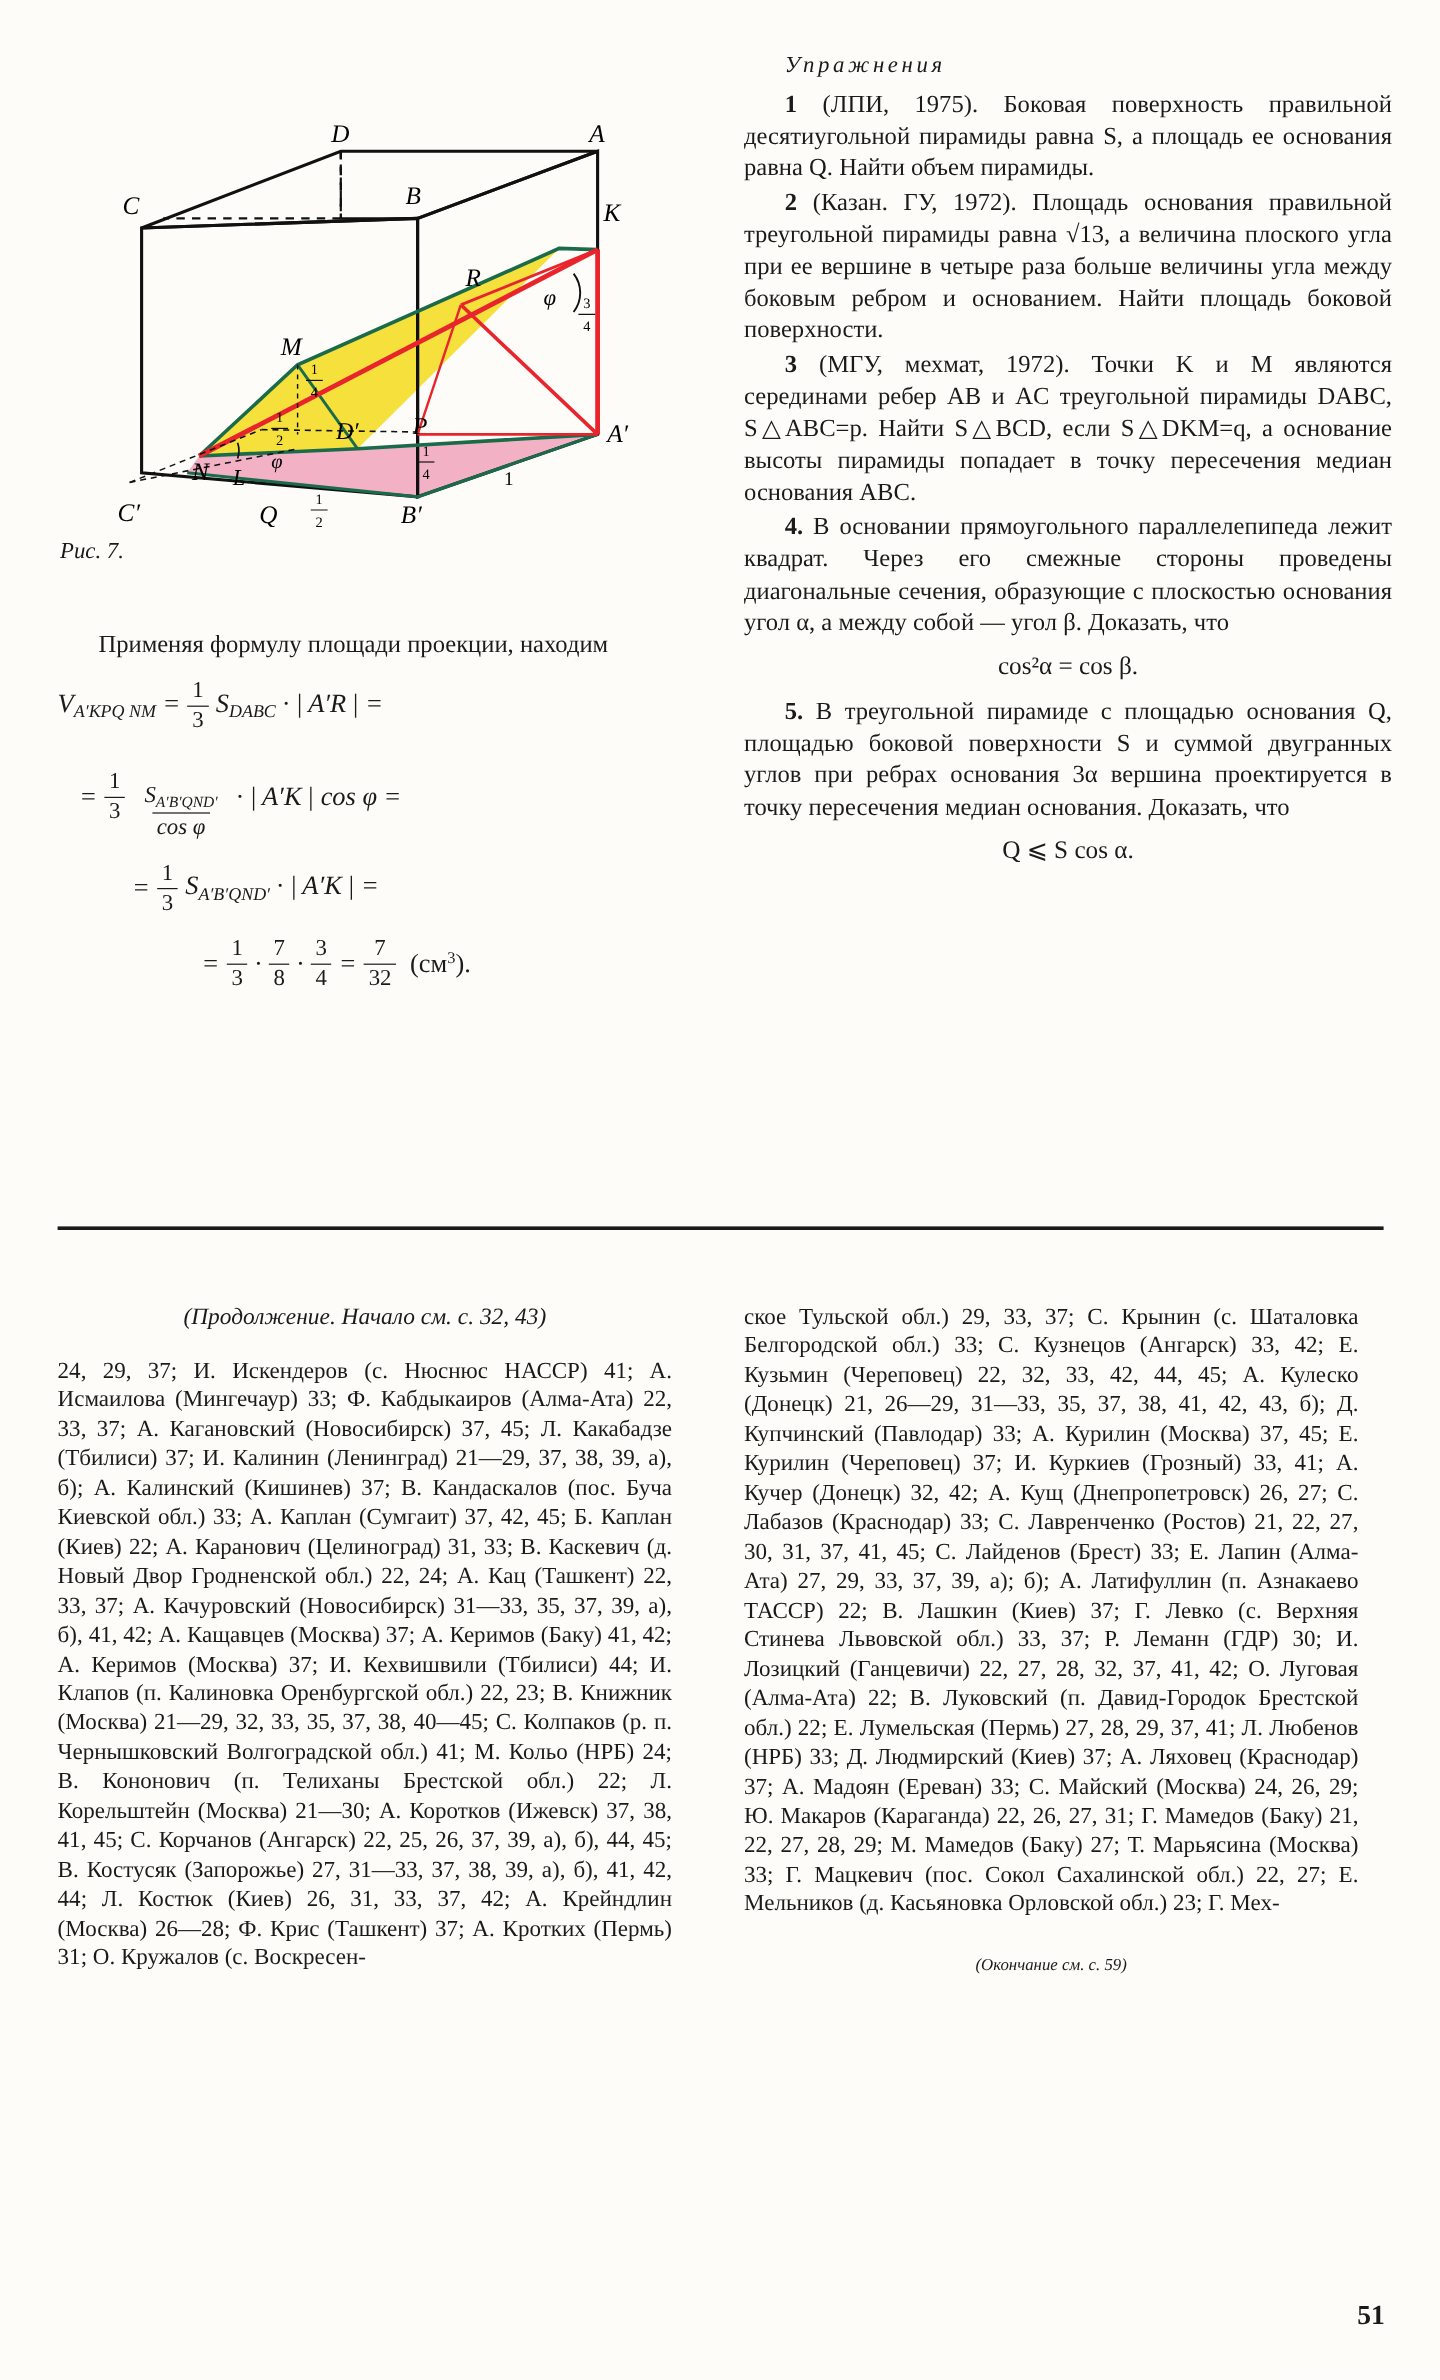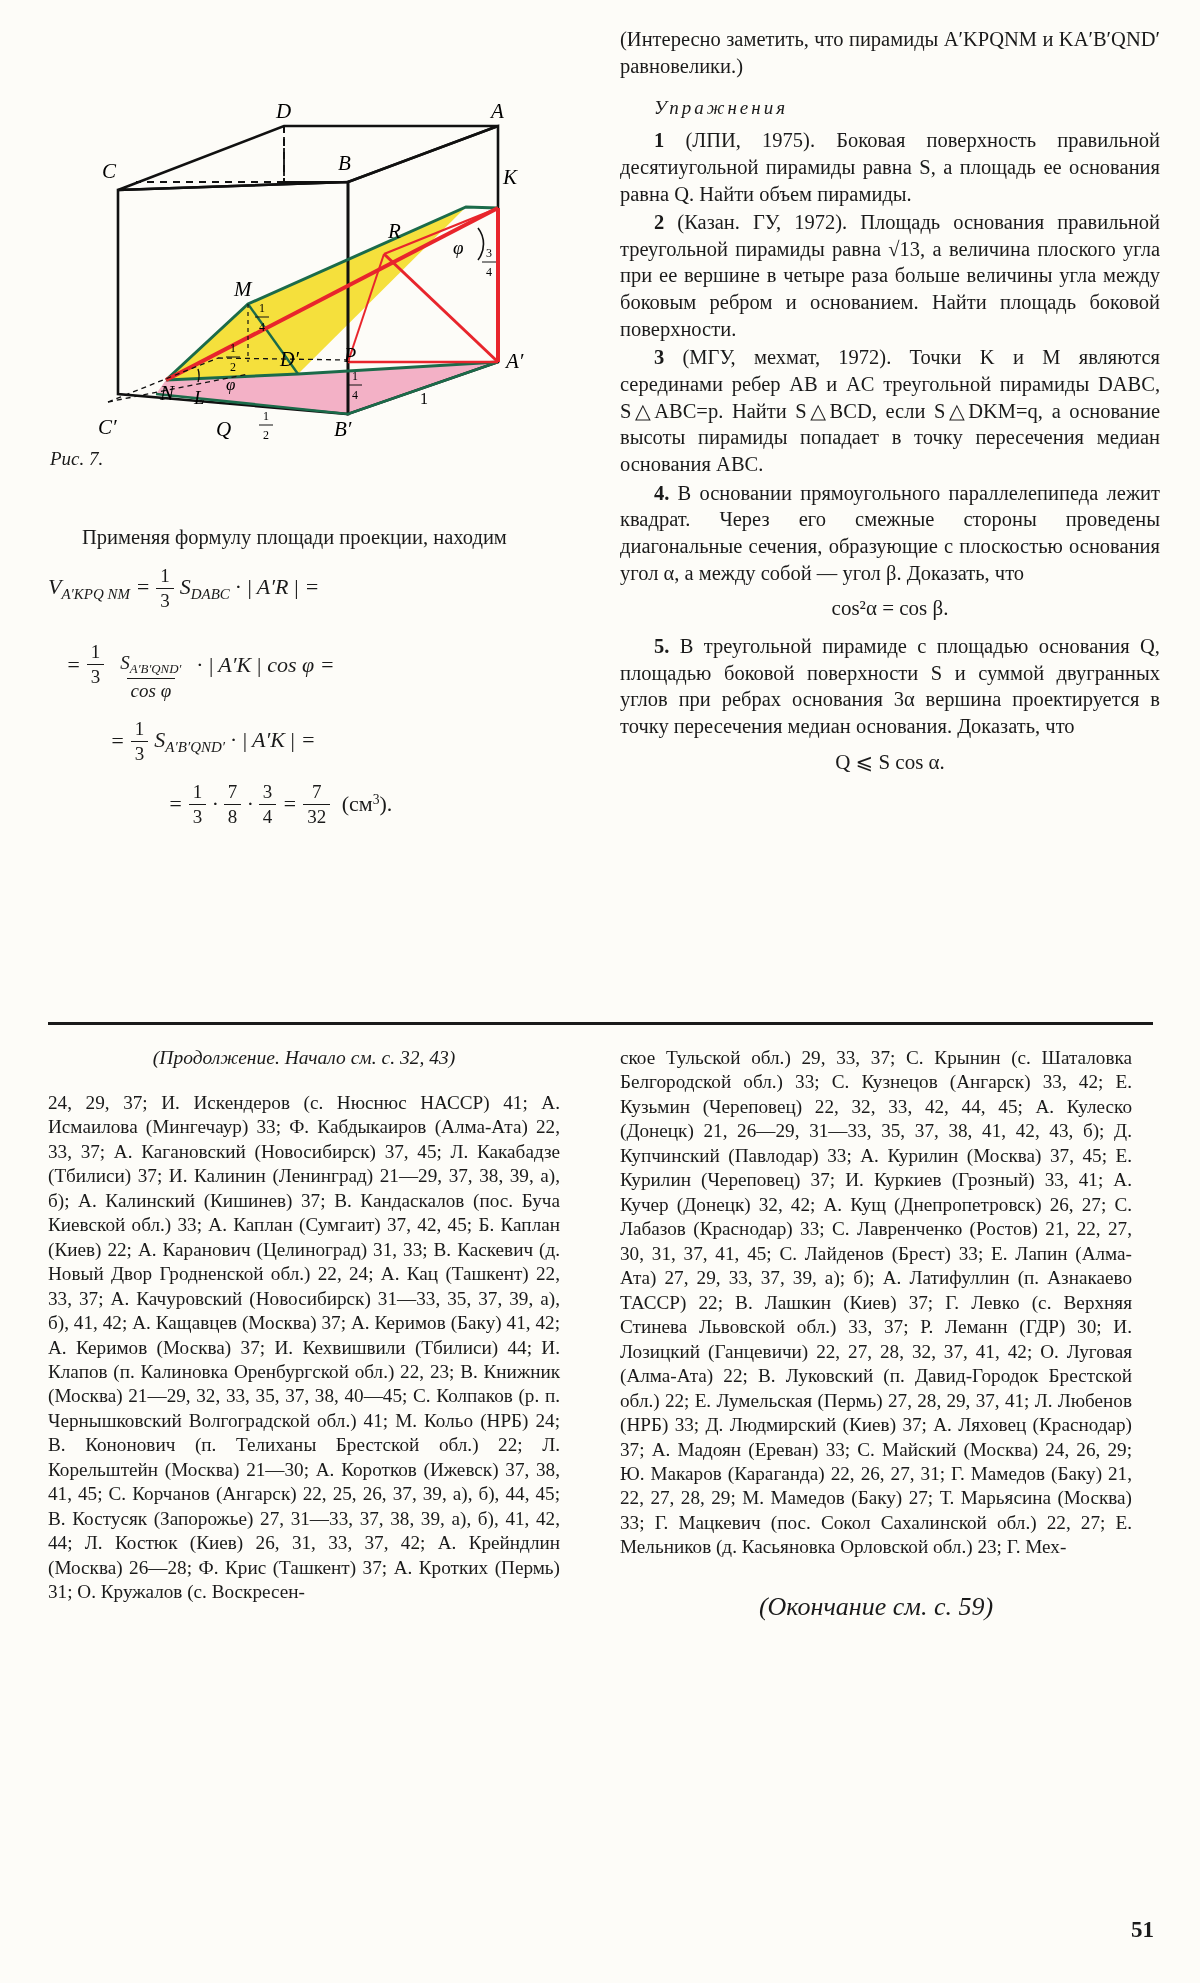--- a/index.html
+++ b/index.html
@@ -130,33 +130,34 @@
     width: 1200px;
     height: 920px;
   }
   .bcol {
     position: absolute;
     width: 512px;
     font-size: 19.2px;
     line-height: 1.275;
     text-align: justify;
     hyphens: auto;
+    margin-top: 40px;
   }
   .bcol-left { left: 48px; top: 0; }
   .bcol-right { left: 620px; top: 0; }
   .cont-note {
     font-style: italic;
     font-size: 19.5px;
     text-align: center;
     margin: 0 0 20px 0;
   }
   .names { margin: 0; }
   .endnote {
     font-style: italic;
-    font-size: 26px;
+    font-size: 14px;
     text-align: center;
     margin-top: 30px;
   }
   .pageno {
     position: absolute;
     right: 46px;
     bottom: 40px;
     font-weight: bold;
     font-size: 23px;
   }
@@ -307,21 +308,20 @@
               <span class="deno roman">32</span>
             </span>
           <span class="roman">&nbsp;(см<span class="sup">3</span>).</span>
         </div>
 
       </div>
     </div>
 
     <div class="col-right">
 
-      <p class="para noind">(Интересно заметить, что пирамиды A′KPQNM и KA′B′QND′ равновелики.)</p>
 
       <div class="ex-head">Упражнения</div>
 
       <p class="para">
         <span class="num">1</span>
         <span>(ЛПИ, 1975). Боковая поверхность правильной десятиугольной пирамиды равна S, а площадь ее основания равна Q. Найти объем пирамиды.</span>
       </p>
 
       <p class="para">
         <span class="num">2</span>

